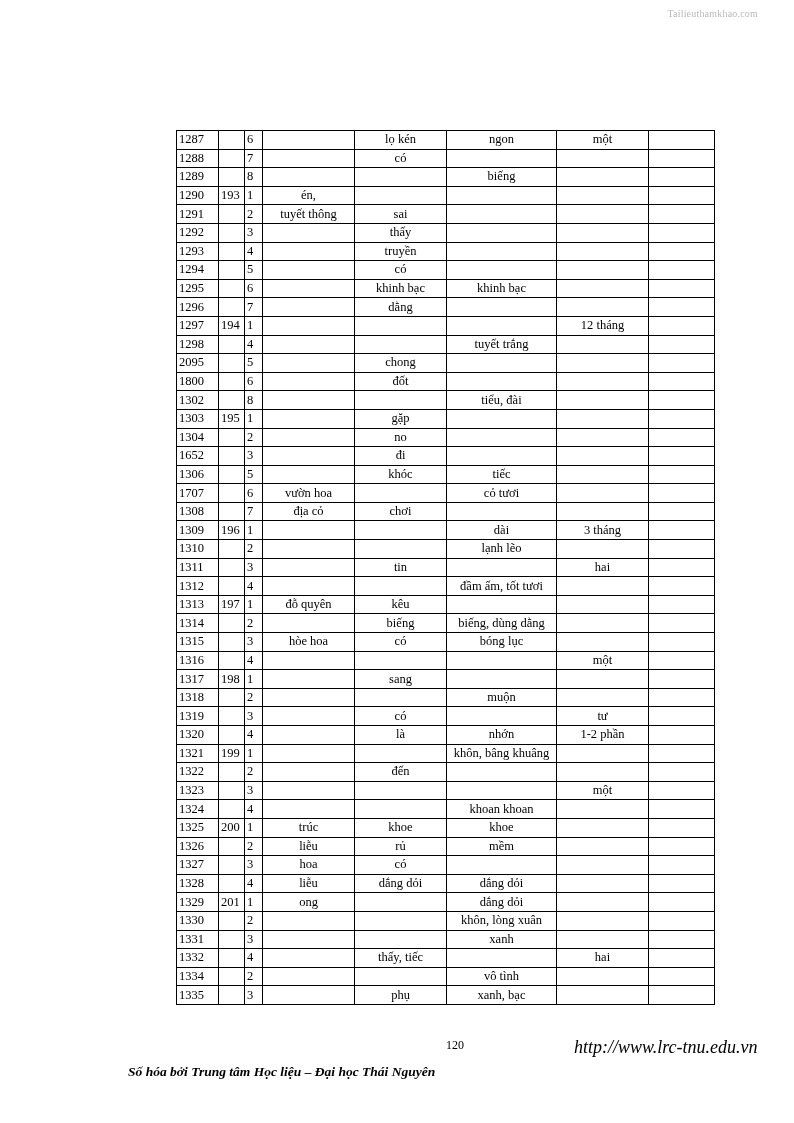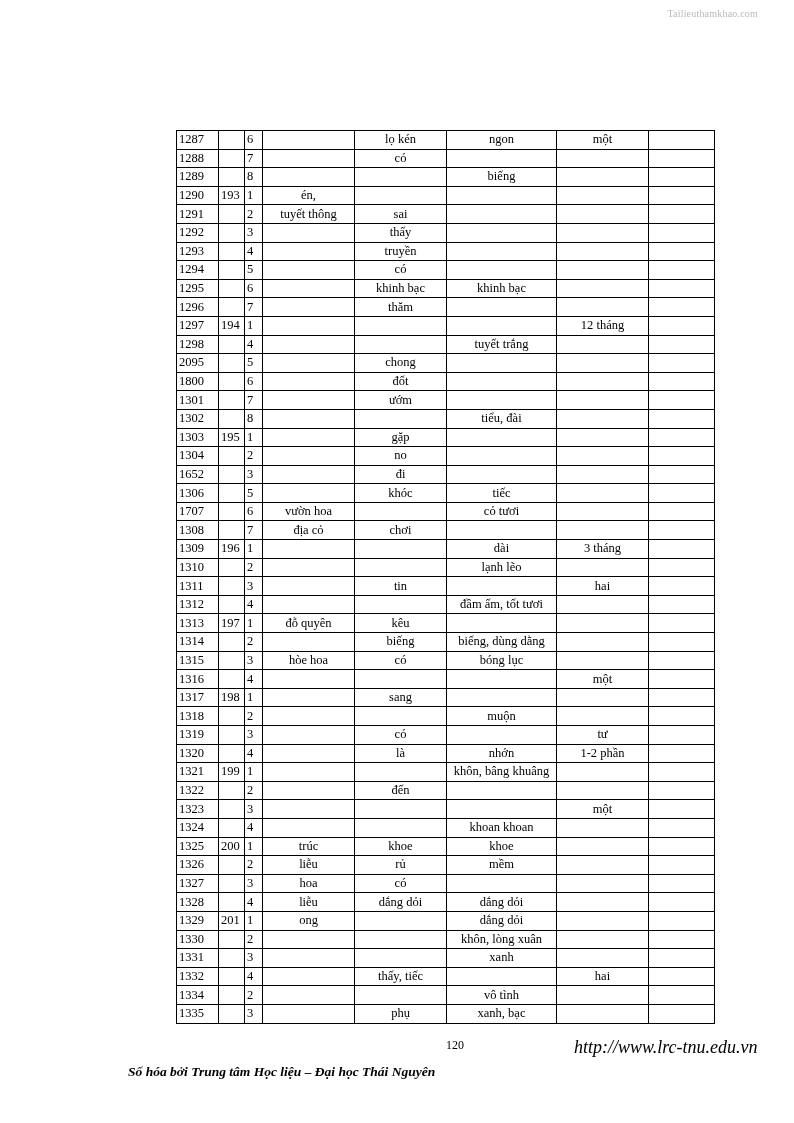--- a/index.html
+++ b/index.html
@@ -214,21 +214,21 @@
             <td class="cell-c">khinh bạc</td>
             <td class="cell-c">khinh bạc</td>
             <td class="cell-c"></td>
             <td class="cell-c"></td>
           </tr>
           <tr>
             <td class="cell-id">1296</td>
             <td class="cell-grp"></td>
             <td class="cell-num">7</td>
             <td class="cell-c"></td>
-            <td class="cell-c">thăm</td>
+            <td class="cell-c">dằng</td>
             <td class="cell-c"></td>
             <td class="cell-c"></td>
             <td class="cell-c"></td>
           </tr>
           <tr>
             <td class="cell-id">1297</td>
             <td class="cell-grp">194</td>
             <td class="cell-num">1</td>
             <td class="cell-c"></td>
             <td class="cell-c"></td>
@@ -255,30 +255,20 @@
             <td class="cell-c"></td>
             <td class="cell-c"></td>
             <td class="cell-c"></td>
           </tr>
           <tr>
             <td class="cell-id">1800</td>
             <td class="cell-grp"></td>
             <td class="cell-num">6</td>
             <td class="cell-c"></td>
             <td class="cell-c">đốt</td>
-            <td class="cell-c"></td>
-            <td class="cell-c"></td>
-            <td class="cell-c"></td>
-          </tr>
-          <tr>
-            <td class="cell-id">1301</td>
-            <td class="cell-grp"></td>
-            <td class="cell-num">7</td>
-            <td class="cell-c"></td>
-            <td class="cell-c">ướm</td>
             <td class="cell-c"></td>
             <td class="cell-c"></td>
             <td class="cell-c"></td>
           </tr>
           <tr>
             <td class="cell-id">1302</td>
             <td class="cell-grp"></td>
             <td class="cell-num">8</td>
             <td class="cell-c"></td>
             <td class="cell-c"></td>

